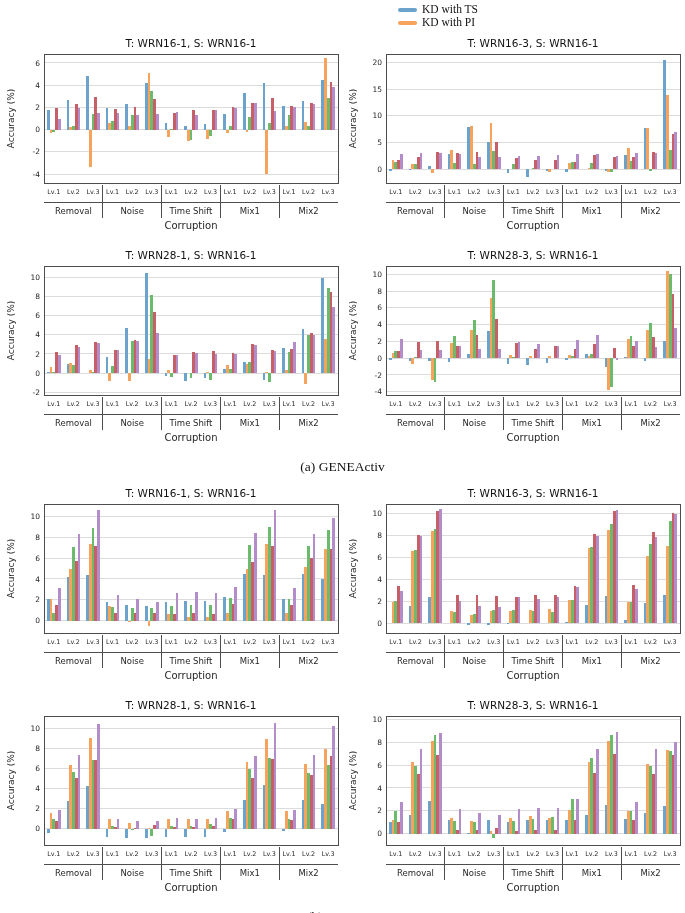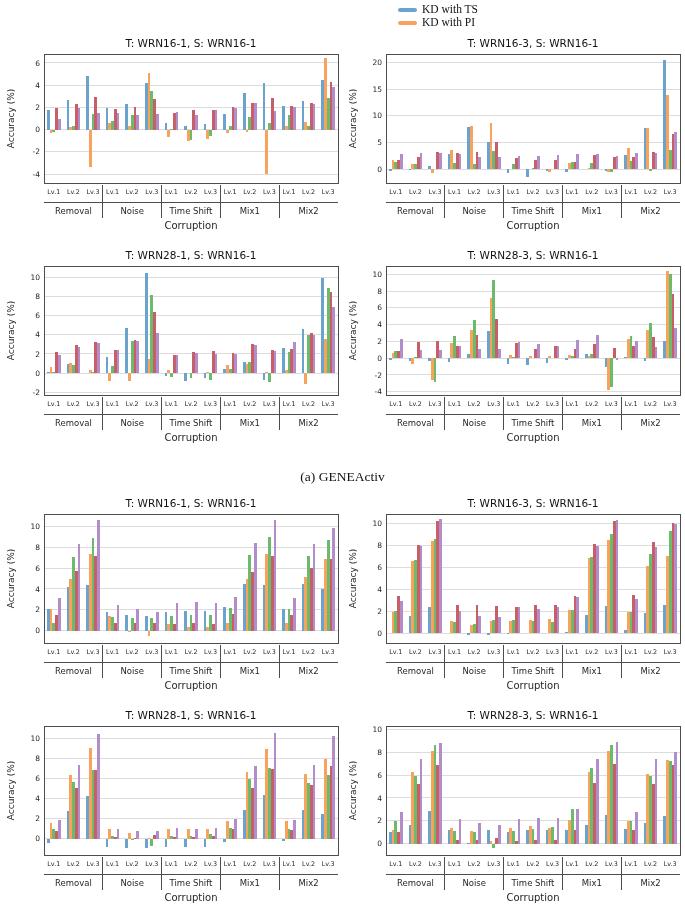--- a/index.html
+++ b/index.html
@@ -7,21 +7,21 @@
         font-family:"DejaVu Sans",sans-serif;}
   .legend{display:flex;gap:18px;padding:3px 0 2px 398px;}
   .legend-col{display:flex;flex-direction:column;gap:0px;}
   .legend-item{display:flex;align-items:center;gap:5px;height:13px;}
   .swatch{display:inline-block;width:19px;height:4px;border-radius:2px;flex:0 0 auto;}
   .legend-label{font-family:"Liberation Serif",serif;font-size:11.5px;color:#111;
                 white-space:nowrap;line-height:13px;}
   .grid{display:grid;grid-template-columns:342px 342px;}
   .chart{margin:4px;padding:0;}
   .caption{font-family:"Liberation Serif",serif;font-size:13.5px;color:#111;
-           text-align:center;margin:14px 0 6px 0;}
+           text-align:center;margin:4px 0 6px 0;}
   svg text{font-family:"DejaVu Sans",sans-serif;}
 </style>
 </head>
 <body>
 
 <div class="page">
 
   <div class="legend">
     <div class="legend-col">
       <div class="legend-item">

